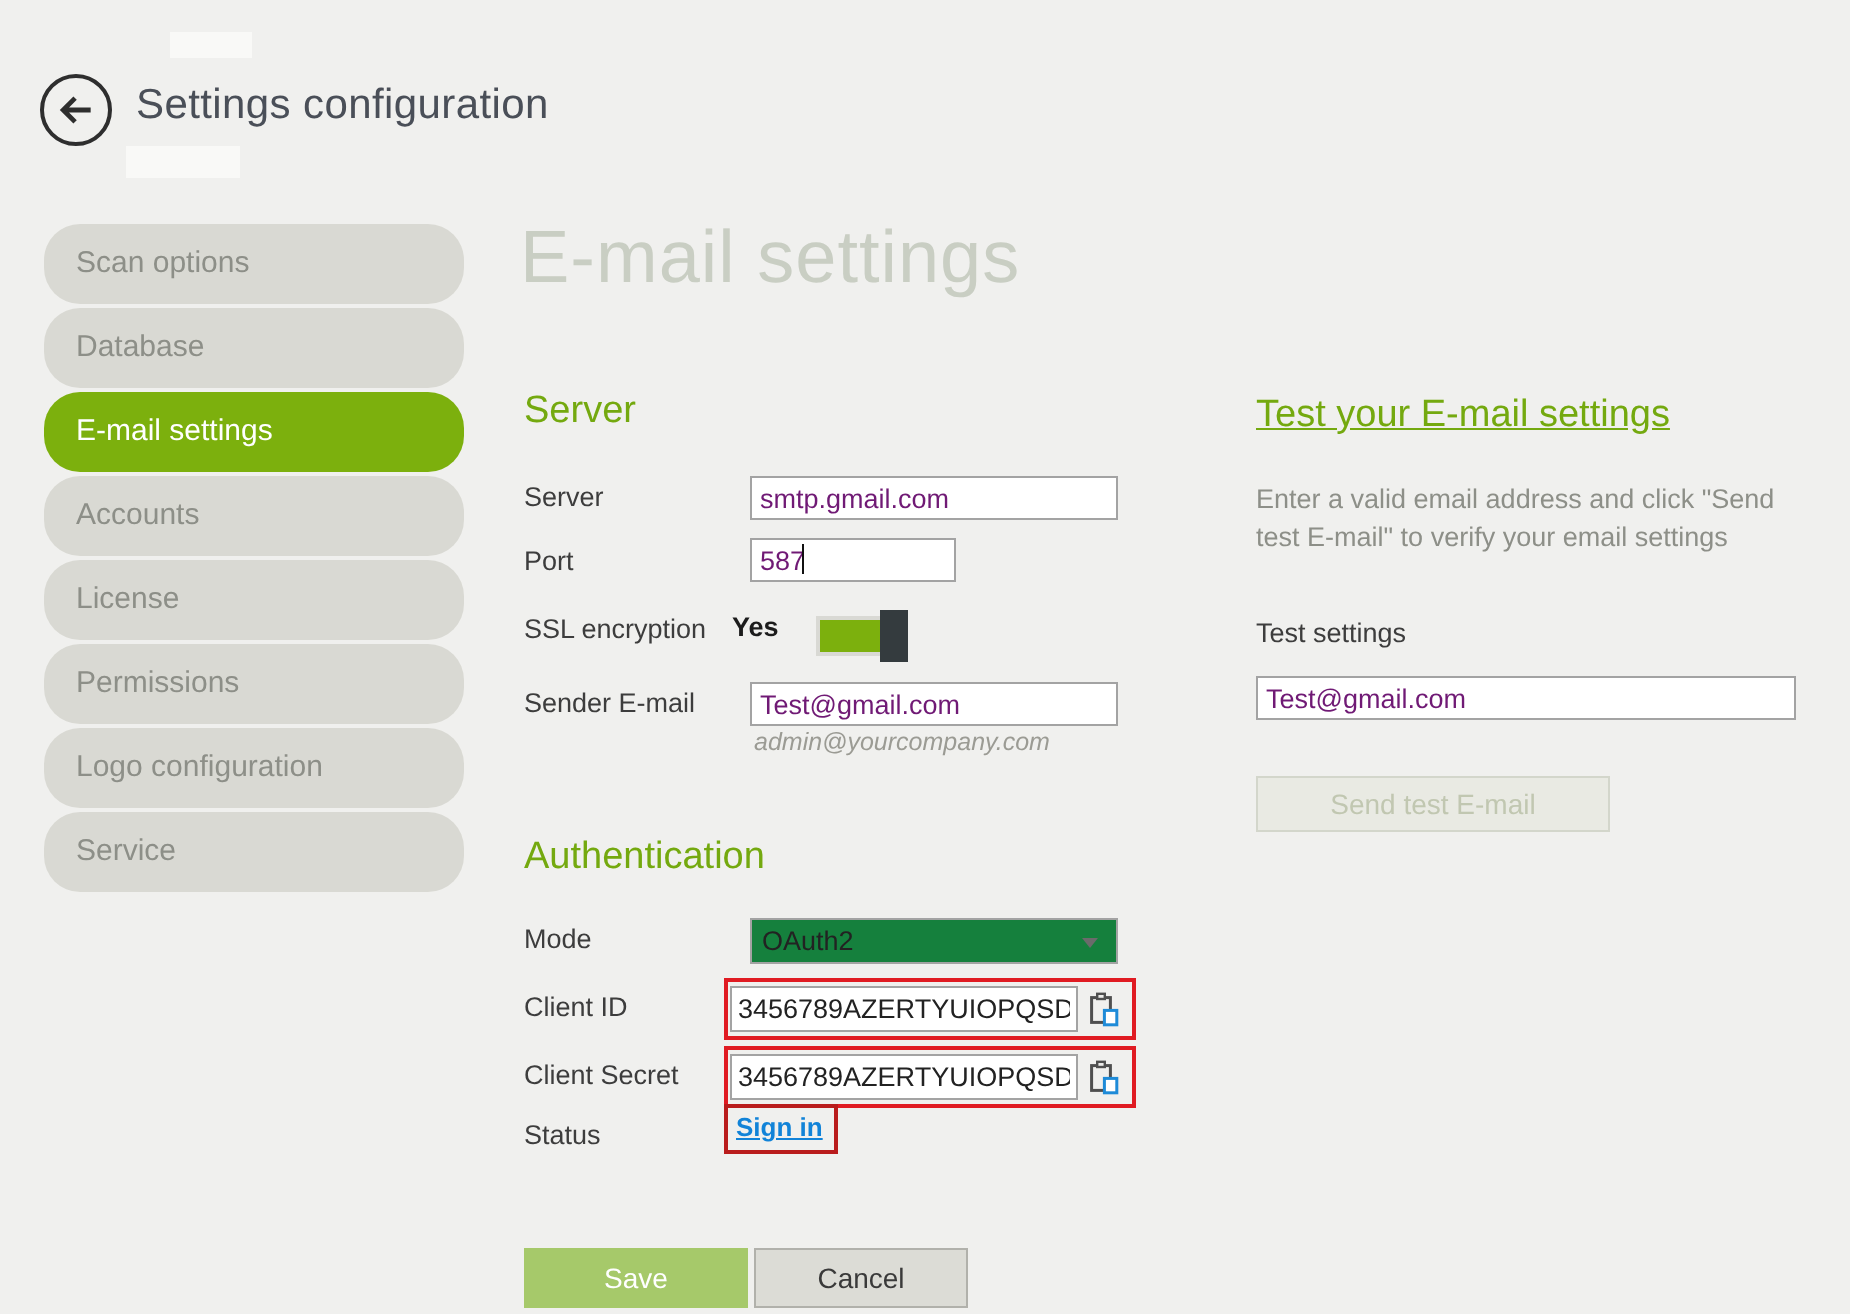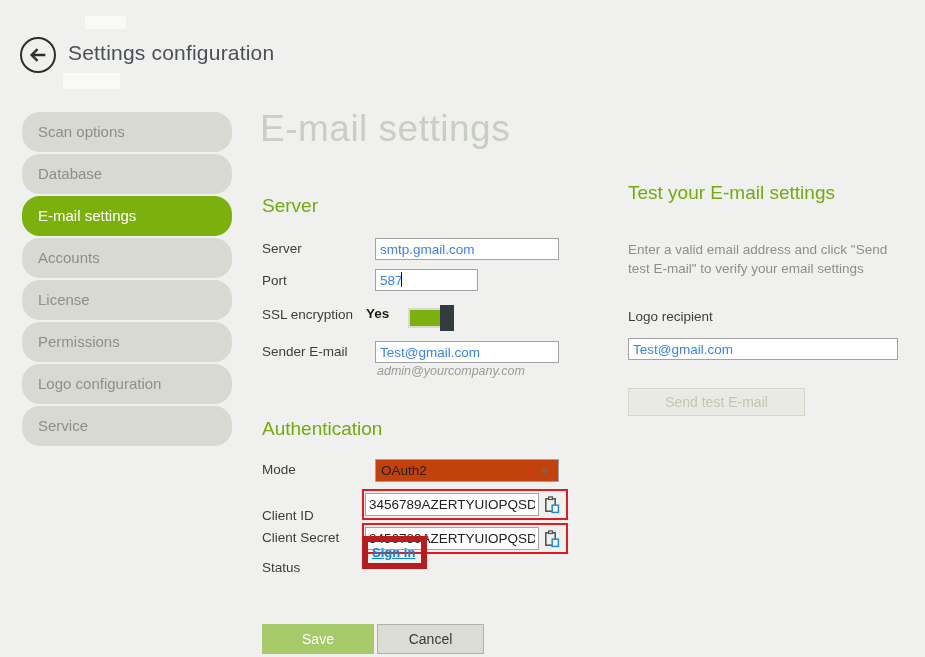--- a/index.html
+++ b/index.html
@@ -23,60 +23,60 @@
   .nav-item { height:40px; margin-bottom:2px; background:#d9d9d3; color:#8d8f88;
               font-size:15px; line-height:40px; padding-left:16px; cursor:pointer;border-radius:18px; }
   .nav-item.selected { background:#7cb00d; color:#ffffff; }
 
   
   .main-title { position:absolute; left:260px; top:92px; font-size:37px; font-weight:300;
                 color:#c9cec3; letter-spacing:.5px; }
   .sec-head { position:absolute; font-size:19px; color:#74a90f; font-weight:400; }
   .h-server { left:262px; top:179px; }
   .h-auth   { left:262px; top:402px; }
-  .h-test   { left:628px; top:166px; }
+  .h-test   { left:628px; top:181px;text-decoration:underline; }
 
   .fld-label { position:absolute; left:262px; font-size:13.5px; color:#3d3d3d; }
   .lbl-server { top:225px; } .lbl-port { top:257px; } .lbl-ssl { top:291px; }
-  .lbl-sender { top:328px; } .lbl-mode { top:446px; } .lbl-cid { top:492px; }
+  .lbl-sender { top:328px; } .lbl-mode { top:446px; } .lbl-cid { top:480px; }
   .lbl-csecret { top:514px; } .lbl-status { top:544px; }
 
   .tb { position:absolute; height:22px; border:1px solid #a3a3a3; background:#fff;
-        font-family:"Liberation Sans", sans-serif; font-size:13.5px; color:#3b82f6;
+        font-family:"Liberation Sans", sans-serif; font-size:13.5px; color:#701a75;
         padding:0 4px; outline:none; }
   .in-server { left:375px; top:222px; width:184px; }
   .in-port   { left:375px; top:253px; width:103px; }
   .in-sender { left:375px; top:325px; width:184px; }
   .in-test   { left:628px; top:322px; width:270px; }
   .caret { position:absolute; left:401px; top:256px; width:1px; height:15px; background:#111; }
 
   .ssl-yes { position:absolute; left:366px; top:290px; font-size:13.5px; font-weight:bold; color:#1c1c1c; }
   .toggle { position:absolute; left:408px; top:292px; width:46px; height:20px;
             background:#7cb00d; border:2px solid #d9d9d4; cursor:pointer; }
   .toggle .knob { position:absolute; right:-2px; top:-5px; width:14px; height:26px; background:#343b3e; }
 
   .hint { position:absolute; left:377px; top:348px; font-size:12.5px; font-style:italic; color:#9b9b94; }
 
   .select { position:absolute; left:375px; top:443px; width:184px; height:23px;
-            border:1px solid #a3a3a3; background:#c2410c; font-size:13.5px; color:#222;
+            border:1px solid #a3a3a3; background:#15803d; font-size:13.5px; color:#222;
             line-height:21px; padding-left:5px; cursor:pointer; }
   .select .arrow { position:absolute; right:9px; top:9px; width:0; height:0;
             border-left:4px solid transparent; border-right:4px solid transparent;
             border-top:5px solid #6b6b6b; }
 
   .redbox { position:absolute; left:362px; width:206px; height:31px;
             border:2px solid #e01b22; display:flex; align-items:center; padding:1px; }
   .rb-cid { top:473px; } .rb-csecret { top:507px; }
   .redbox .tb2 { width:174px; height:23px; border:1px solid #a3a3a3; background:#fff;
                  font-family:"Liberation Sans", sans-serif; font-size:13.5px; color:#222;
                  padding:0 3px; text-align:right; outline:none; }
   .copy-btn { width:26px; height:23px; display:flex; align-items:center; justify-content:center;
               background:transparent; border:none; cursor:pointer; }
 
-  .signin-box { position:absolute; left:362px; top:520px; border:6px solid #b91c1c;
+  .signin-box { position:absolute; left:362px; top:536px; border:2px solid #b91c1c;
                 padding:1px 6px 2px 4px;text-align:right; }
   .signin-link { font-size:13px; font-weight:bold; color:#1183d8; text-decoration:underline; cursor:pointer; }
 
   
   .test-desc { position:absolute; left:628px; top:224px; width:274px; font-size:13.5px;
                line-height:19px; color:#8d8f88; }
   .lbl-recipient { position:absolute; left:628px; top:293px; font-size:13.5px; color:#3d3d3d; }
   .send-btn { position:absolute; left:628px; top:372px; width:177px; height:28px;
               background:#e9eae3; border:1px solid #d3d6cb; color:#c1c7b1; font-size:14px;
               font-family:"Liberation Sans", sans-serif; }
@@ -174,20 +174,20 @@
     </button>
   </div>
 
   <div class="fld-label lbl-status">Status</div>
   <div class="signin-box">
     <a class="signin-link">Sign in</a>
   </div>
 
   <div class="sec-head h-test">Test your E-mail settings</div>
   <div class="test-desc">Enter a valid email address and click "Send test E-mail" to verify your email settings</div>
-  <div class="lbl-recipient">Logo recipient</div>
+  <div class="lbl-recipient">Test settings</div>
   <input class="tb in-test" value="Test@gmail.com" style="">
   <button class="send-btn" disabled="">Send test E-mail</button>
 
   <button class="save-btn">Save</button>
   <button class="cancel-btn">Cancel</button>
 
 </div>
 
 </body></html>

